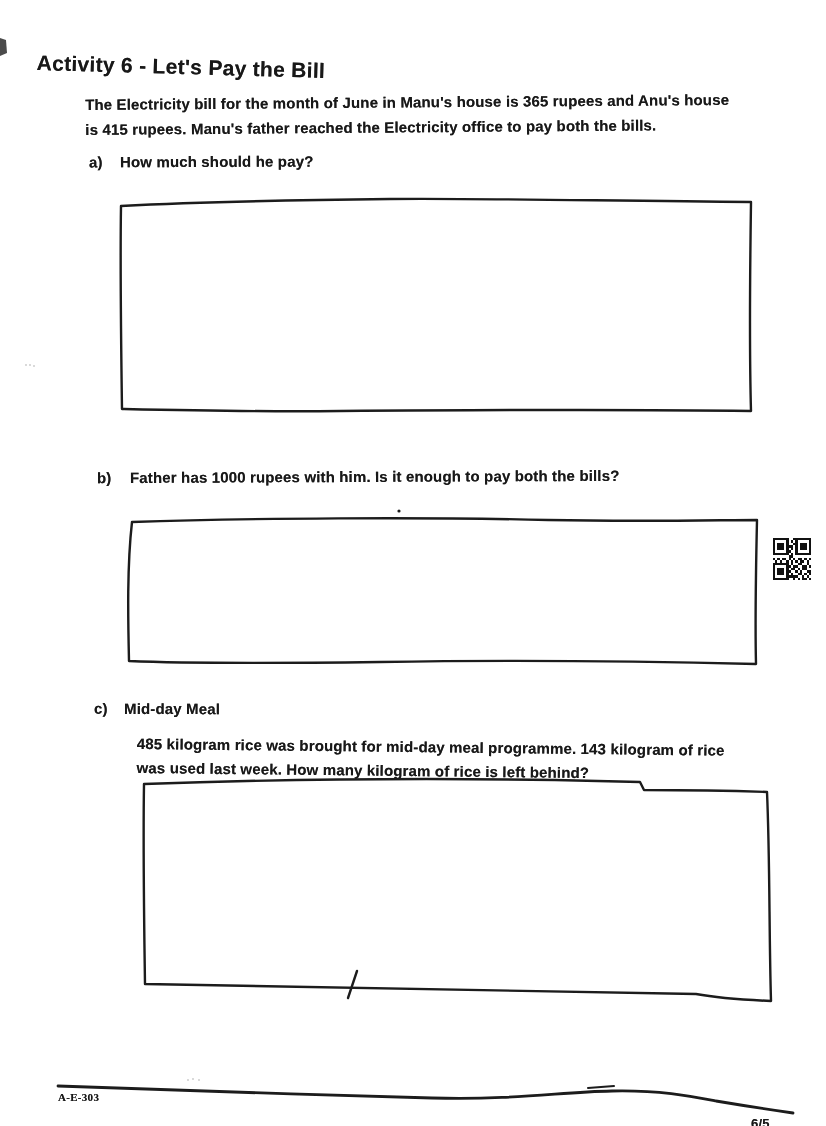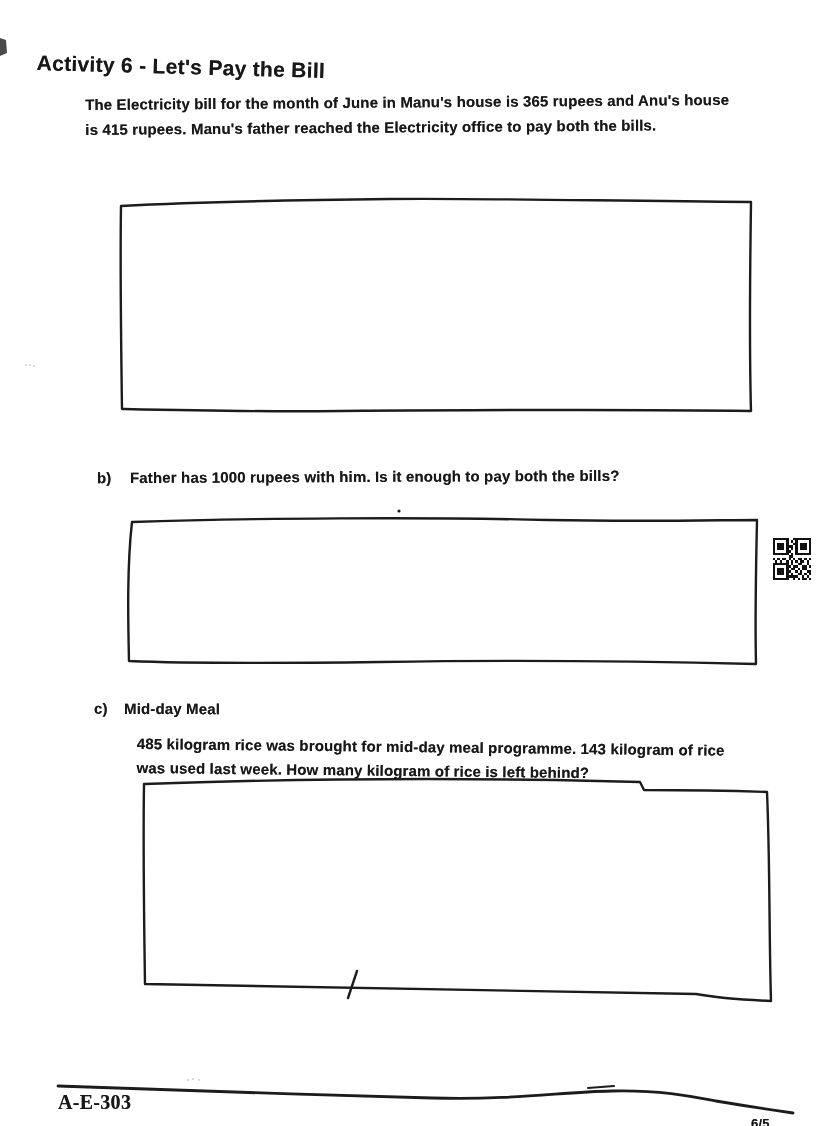--- a/index.html
+++ b/index.html
@@ -50,21 +50,21 @@
   }
   .ink-layer {
     left: 0; top: 0;
     width: 826px; height: 1126px;
     pointer-events: none;
   }
   .footer-code {
     left: 58px; top: 1091px;
     font-family: "Liberation Serif", serif;
     font-weight: 700;
-    font-size: 20px;
+    font-size: 11px;
     letter-spacing: 0.3px;
     text-shadow: 0 0 0.5px rgba(10,10,10,0.6);
     white-space: nowrap;
     text-align: center;
   }
   .page-number-partial {
     left: 751px; top: 1116px;
     font-size: 13px;
     font-weight: 700;
     white-space: nowrap;
@@ -77,20 +77,23 @@
 
 <div class="page">
 
   <div class="abs scan-text page-title">Activity 6 - Let's Pay the Bill</div>
 
   <div class="abs scan-text intro-block">
     <div>The Electricity bill for the month of June in Manu's house is 365 rupees and Anu's house</div>
     <div>is 415 rupees. Manu's father reached the Electricity office to pay both the bills.</div>
   </div>
 
+  <div class="abs scan-text q-row q-row-a">
+    <span class="q-label">a)</span><span>How much should he pay?</span>
+  </div>
 
   <div class="abs scan-text q-row q-row-b">
     <span class="q-label">b)</span><span>Father has 1000 rupees with him. Is it enough to pay both the bills?</span>
   </div>
 
   <div class="abs scan-text q-row q-row-c">
     <span class="q-label">c)</span><span>Mid-day Meal</span>
   </div>
 
   <div class="abs scan-text c-paragraph">

